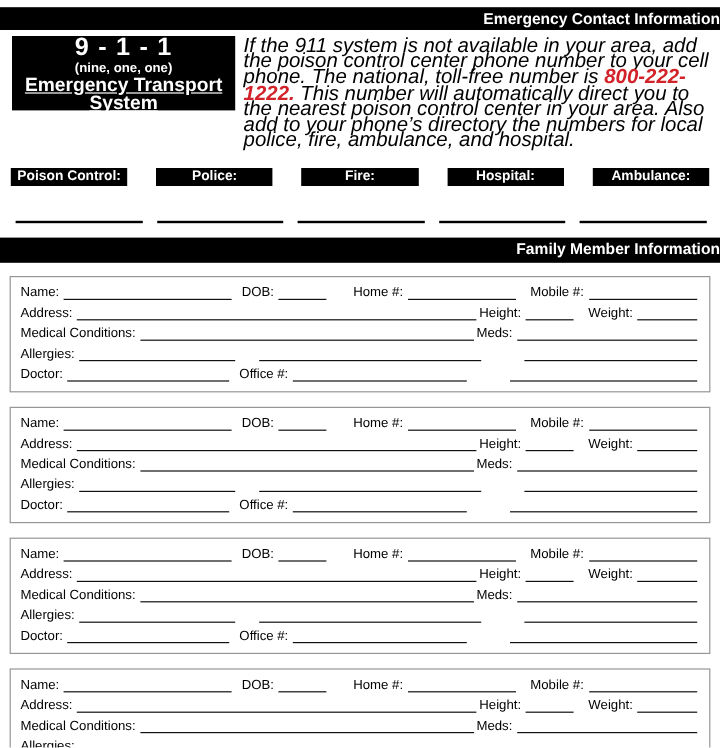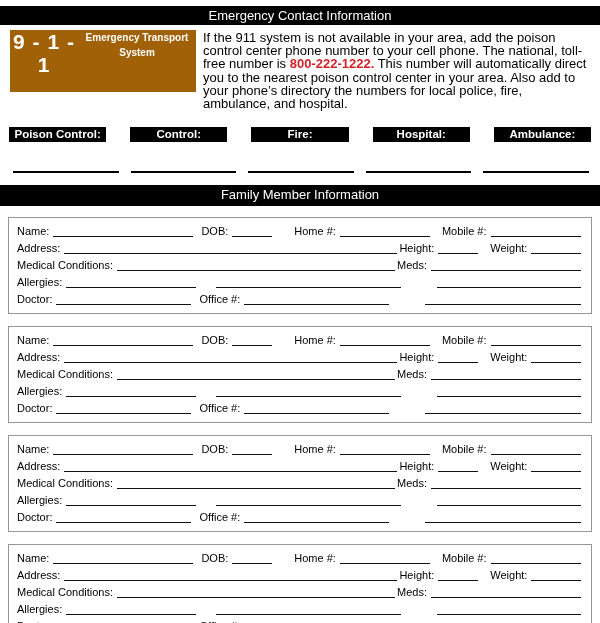--- a/index.html
+++ b/index.html
@@ -1,36 +1,37 @@
 <!DOCTYPE html>
 <html><head>
 <meta charset="utf-8">
 <style>
   html,body { margin:0; padding:0; }
   body {
     width:600px; height:623px; overflow:hidden; background:#fff;
     font-family:"Liberation Sans", sans-serif; color:#000;
   }
   .bar {
-    background:#000; color:#fff; font-weight:normal; text-align:center;
+    background:#000; color:#fff; font-weight:bold; text-align:right;
   }
   .top-bar { height:19px; line-height:19px; font-size:13px; margin-top:6px; }
   .family-bar { height:21px; line-height:20px; font-size:13px; margin-top:12px; }
 
   .intro { display:flex; align-items:flex-start; margin:5px 8px 0 10px; gap:7px; }
   .nine-card {
-    width:186px; min-width:186px; height:62px; background:#a16207; color:#fff;
-    text-align:center; font-weight:bold; display:flex; flex-direction:row;
+    width:186px; min-width:186px; height:62px; background:#000000; color:#fff;
+    text-align:center; font-weight:bold; display:flex; flex-direction:column;
     justify-content:center;
+    align-items:center;
   }
   .nine-number { font-size:21px; line-height:23px; letter-spacing:1px; }
   .nine-phonetic { font-size:11px; line-height:13px; }
-  .nine-label { font-size:10px; line-height:15px; }
-
-  .info { flex:1; font-size:13px; line-height:13.2px; padding-top:1px; }
+  .nine-label { font-size:16px; line-height:15px;text-decoration:underline; }
+
+  .info { flex:1; font-size:17px; line-height:13.2px; padding-top:1px;font-style:italic; }
   .red-text { color:#d2232a; font-weight:bold; }
 
   .contacts-row { display:flex; gap:24px; margin:17px 9px 0 9px; }
   .contact-label {
     flex:1; background:#000; color:#fff; font-weight:bold; font-size:11.5px;
     height:15px; line-height:15px; text-align:center;
   }
   .lines-row { display:flex; gap:12px; margin:29px 11px 0 13px; }
   .contact-line { flex:1; height:0; border-bottom:2px solid #000; }
 
@@ -56,28 +57,29 @@
 </head>
 <body>
 
 <div class="bar top-bar">
   <span>Emergency Contact Information</span>
 </div>
 
 <div class="intro">
   <div class="nine-card">
     <div class="nine-number">9 - 1 - 1</div>
+    <div class="nine-phonetic">(nine, one, one)</div>
     <div class="nine-label">Emergency Transport System</div>
   </div>
   <div class="info"><span>If the 911 system is not available in your area, add the poison control center phone number to your cell phone. The national, toll-free number is </span><span class="red-text">800-222-1222.</span><span> This number will automatically direct you to the nearest poison control center in your area. Also add to your phone’s directory the numbers for local police, fire, ambulance, and hospital.</span></div>
 </div>
 
 <div class="contacts-row">
   <div class="contact-label">Poison Control:</div>
-  <div class="contact-label">Control:</div>
+  <div class="contact-label">Police:</div>
   <div class="contact-label">Fire:</div>
   <div class="contact-label">Hospital:</div>
   <div class="contact-label">Ambulance:</div>
 </div>
 
 <div class="lines-row">
   <div class="contact-line"></div>
   <div class="contact-line"></div>
   <div class="contact-line"></div>
   <div class="contact-line"></div>

